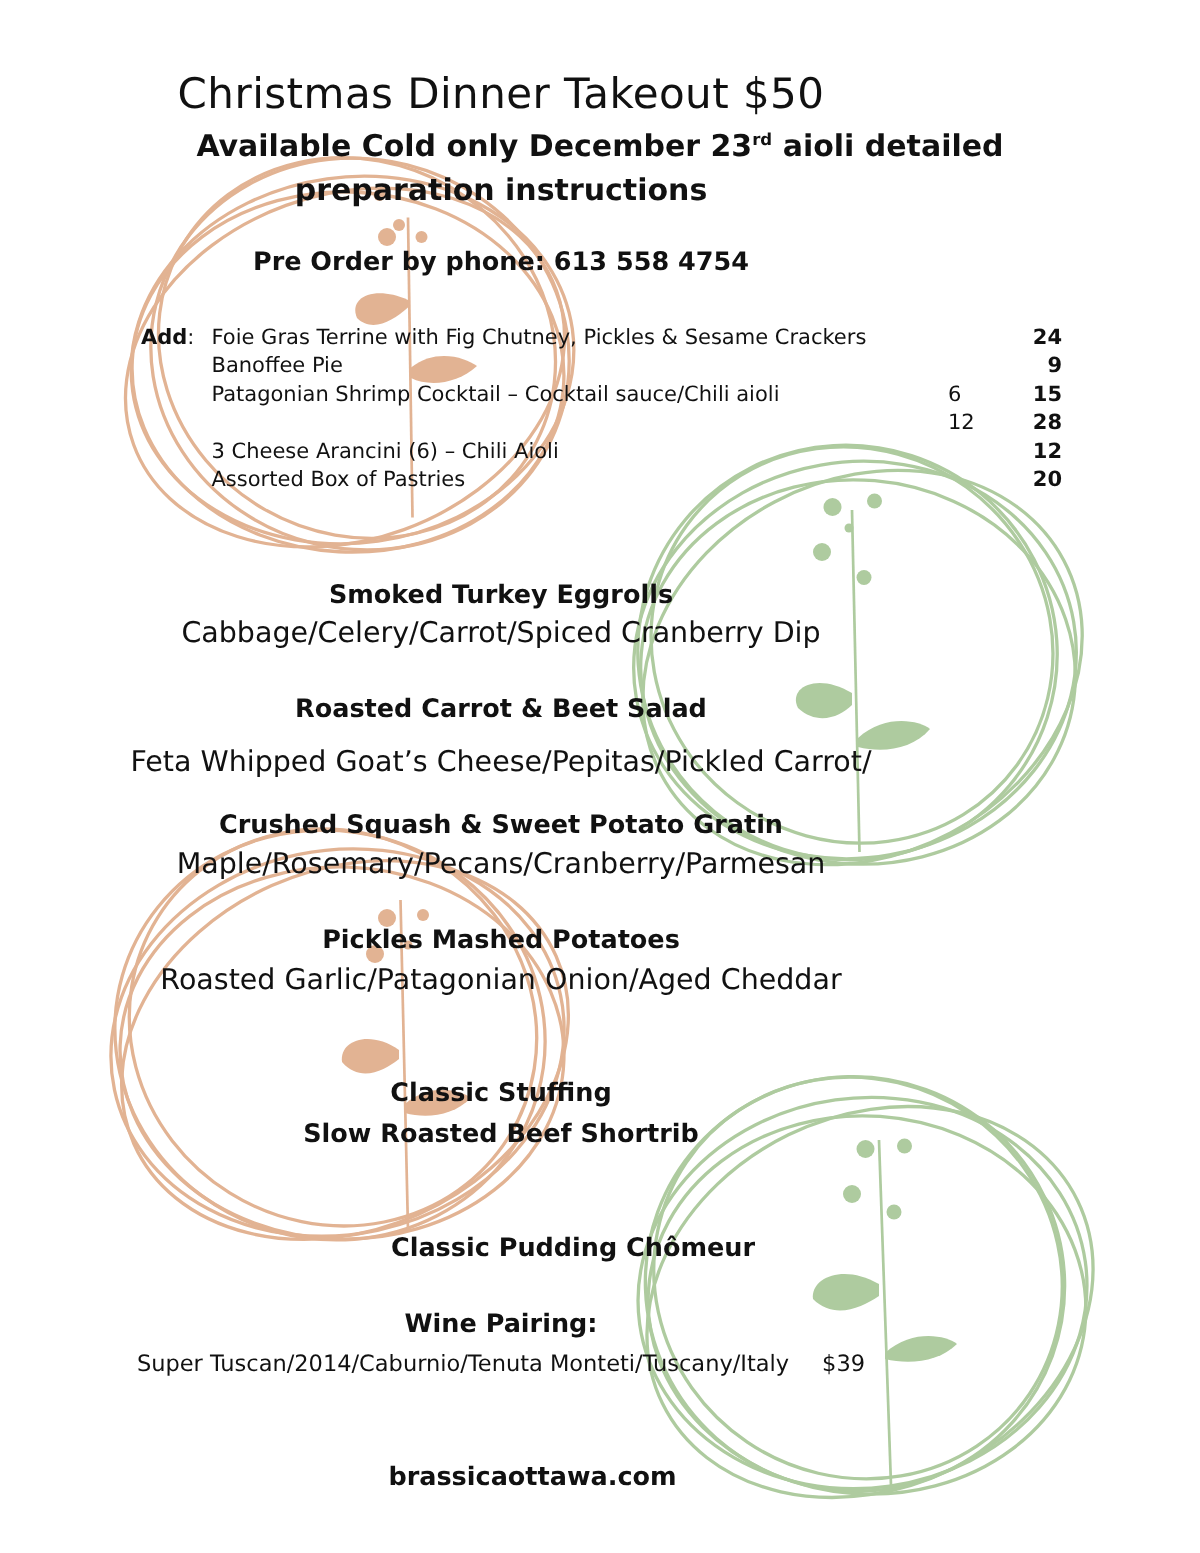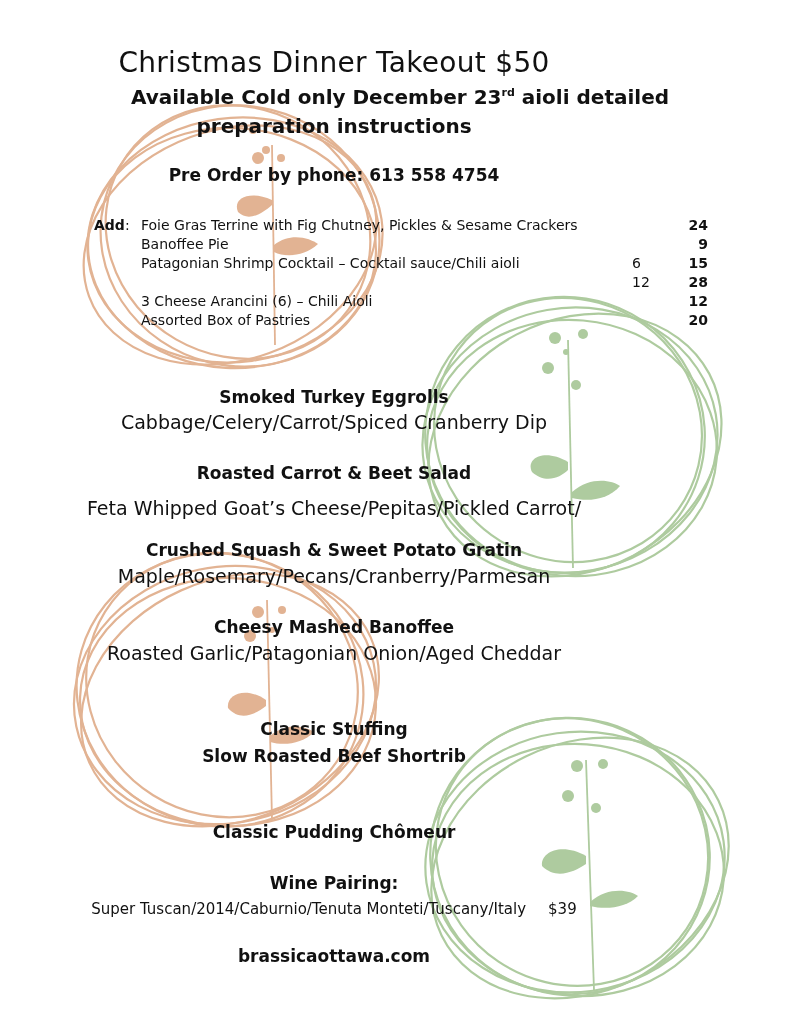--- a/index.html
+++ b/index.html
@@ -141,28 +141,28 @@
 
   <div class="abs center dish-name" style="top:387px;">Smoked Turkey Eggrolls</div>
   <div class="abs center dish-desc" style="top:411px;">Cabbage/Celery/Carrot/Spiced Cranberry Dip</div>
 
   <div class="abs center dish-name" style="top:463px;">Roasted Carrot &amp; Beet Salad</div>
   <div class="abs center dish-desc" style="top:497px;">Feta Whipped Goat’s Cheese/Pepitas/Pickled Carrot/</div>
 
   <div class="abs center dish-name" style="top:540px;">Crushed Squash &amp; Sweet Potato Gratin</div>
   <div class="abs center dish-desc" style="top:565px;">Maple/Rosemary/Pecans/Cranberry/Parmesan</div>
 
-  <div class="abs center dish-name" style="top:617px;">Cheesy Mashed Banoffee</div>
+  <div class="abs center dish-name" style="top:617px;">Pickles Mashed Potatoes</div>
   <div class="abs center dish-desc" style="top:642px;">Roasted Garlic/Patagonian Onion/Aged Cheddar</div>
 
   <div class="abs center dish-name" style="top:719px;">Classic Stuffing</div>
 
   <div class="abs center dish-name" style="top:746px;">Slow Roasted Beef Shortrib</div>
 
-  <div class="abs center dish-name" style="top:822px;">Classic Pudding Chômeur</div>
+  <div class="abs center dish-name" style="top:822px;padding-left:48px;">Classic Pudding Chômeur</div>
 
   <div class="abs center dish-name" style="top:873px;">Wine Pairing:</div>
   <div class="abs center wine-line" style="top:900px;">
     <span>Super Tuscan/2014/Caburnio/Tenuta Monteti/Tuscany/Italy</span><span style="display:inline-block;width:22px;"></span><span>$39</span>
   </div>
 
-  <div class="abs center website" style="top:946px;">brassicaottawa.com</div>
+  <div class="abs center website" style="top:975px;padding-left:21px;">brassicaottawa.com</div>
 </div>
 
 </body></html>

